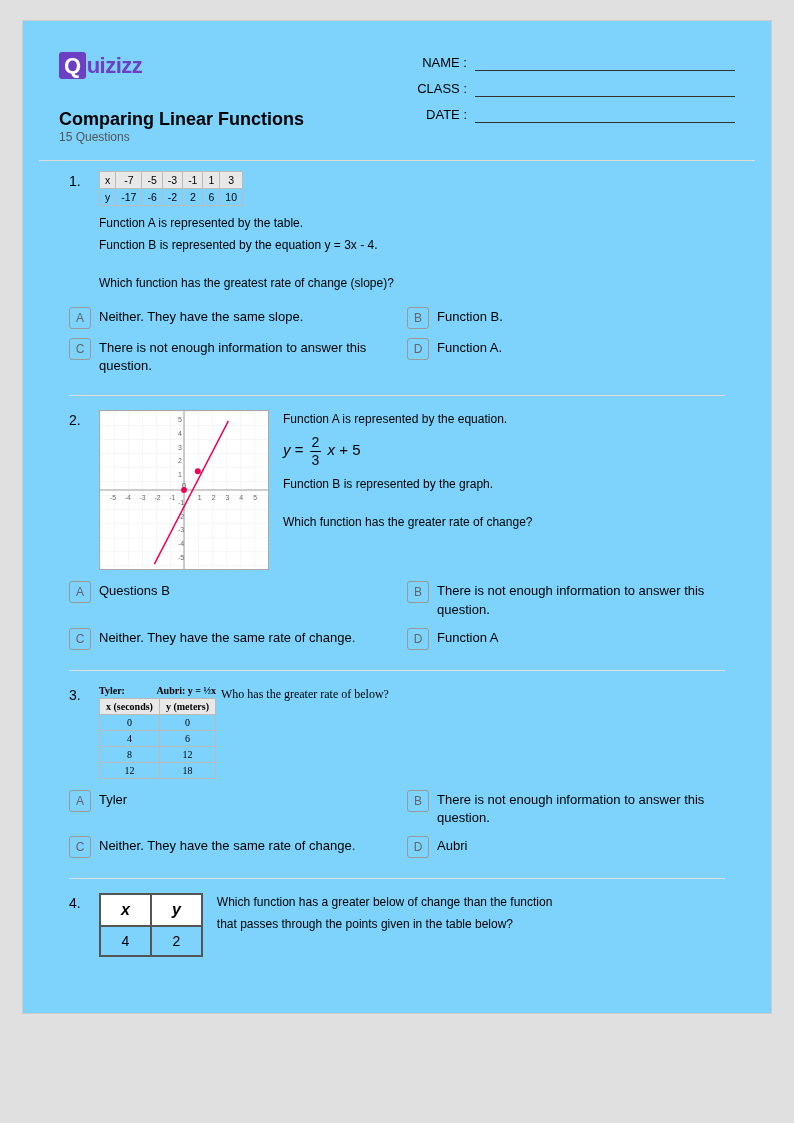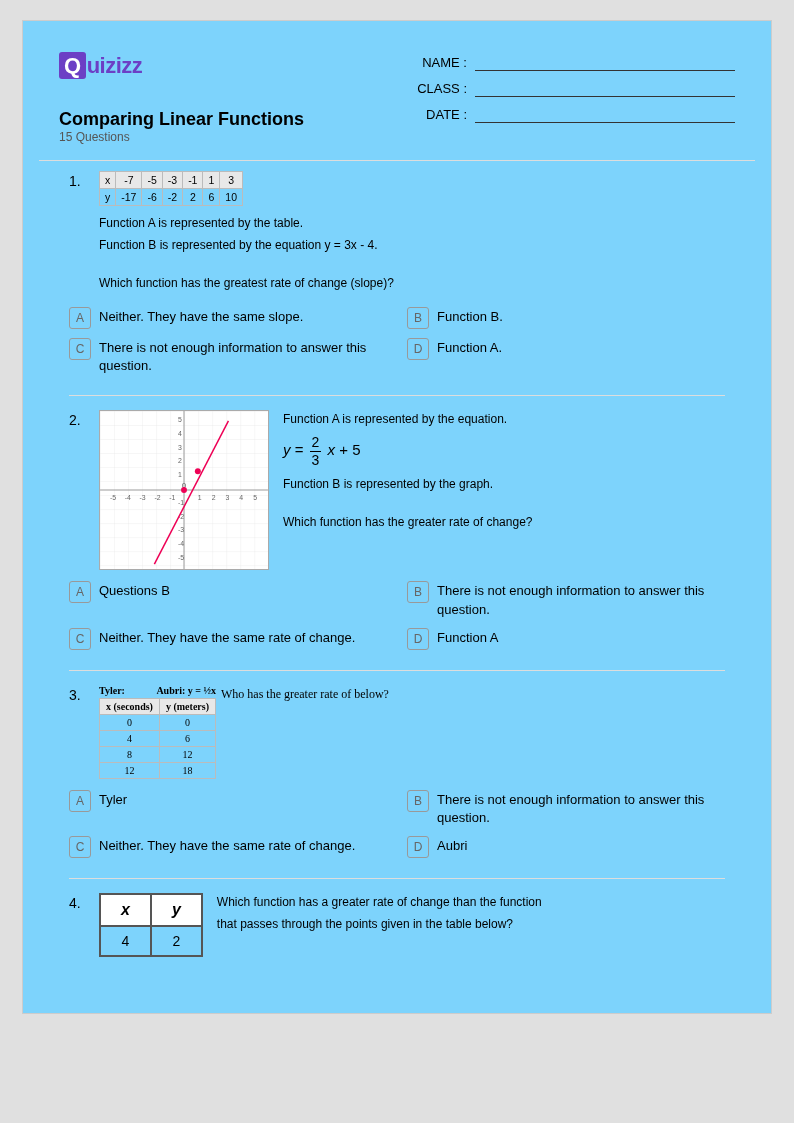--- a/index.html
+++ b/index.html
@@ -460,21 +460,21 @@
                 <th><i>y</i></th>
               </tr>
               <tr>
                 <td>4</td>
                 <td>2</td>
               </tr>
             </tbody>
               </table>
           </div>
           <div class="question-body">
-            <div class="question-text">Which function has a greater rate of change than the function</div>
+            <div class="question-text">Which function has a greater below of change than the function</div>
             <div class="question-text">that passes through the points given in the table below?</div>
           </div>
         </div>
       </div>
     </div>
 
   </div>
 </div>
 
 </body></html>

